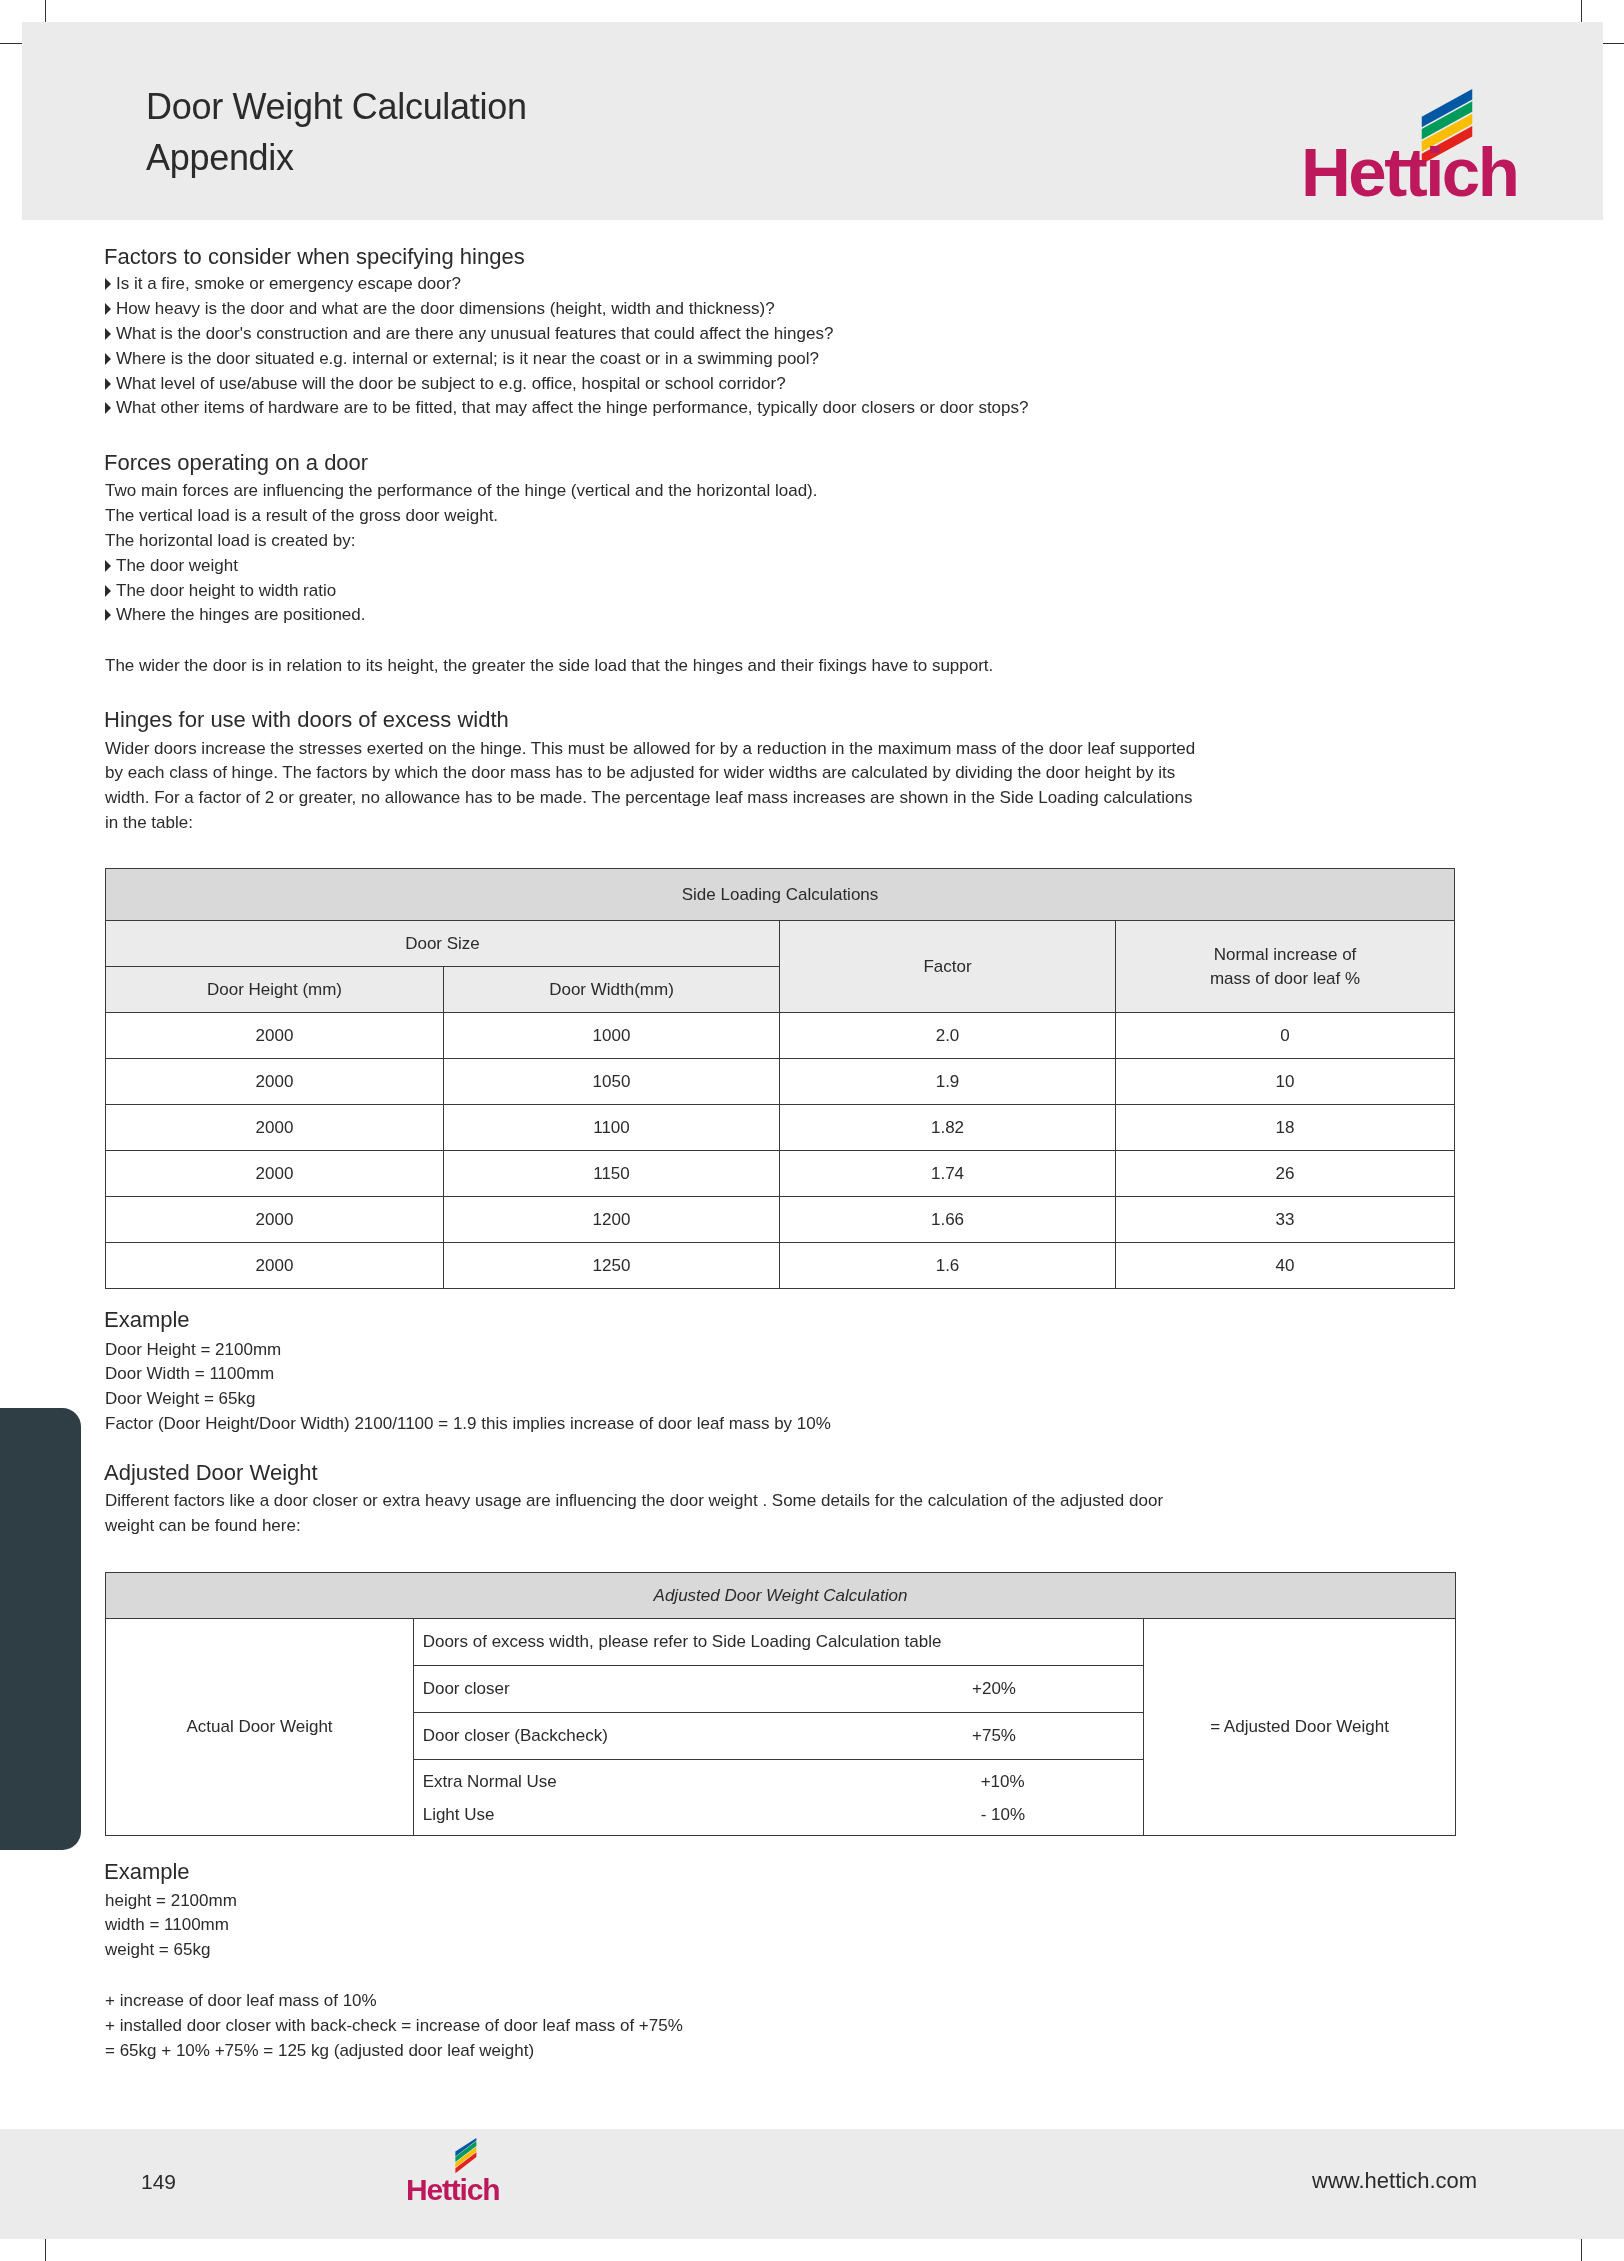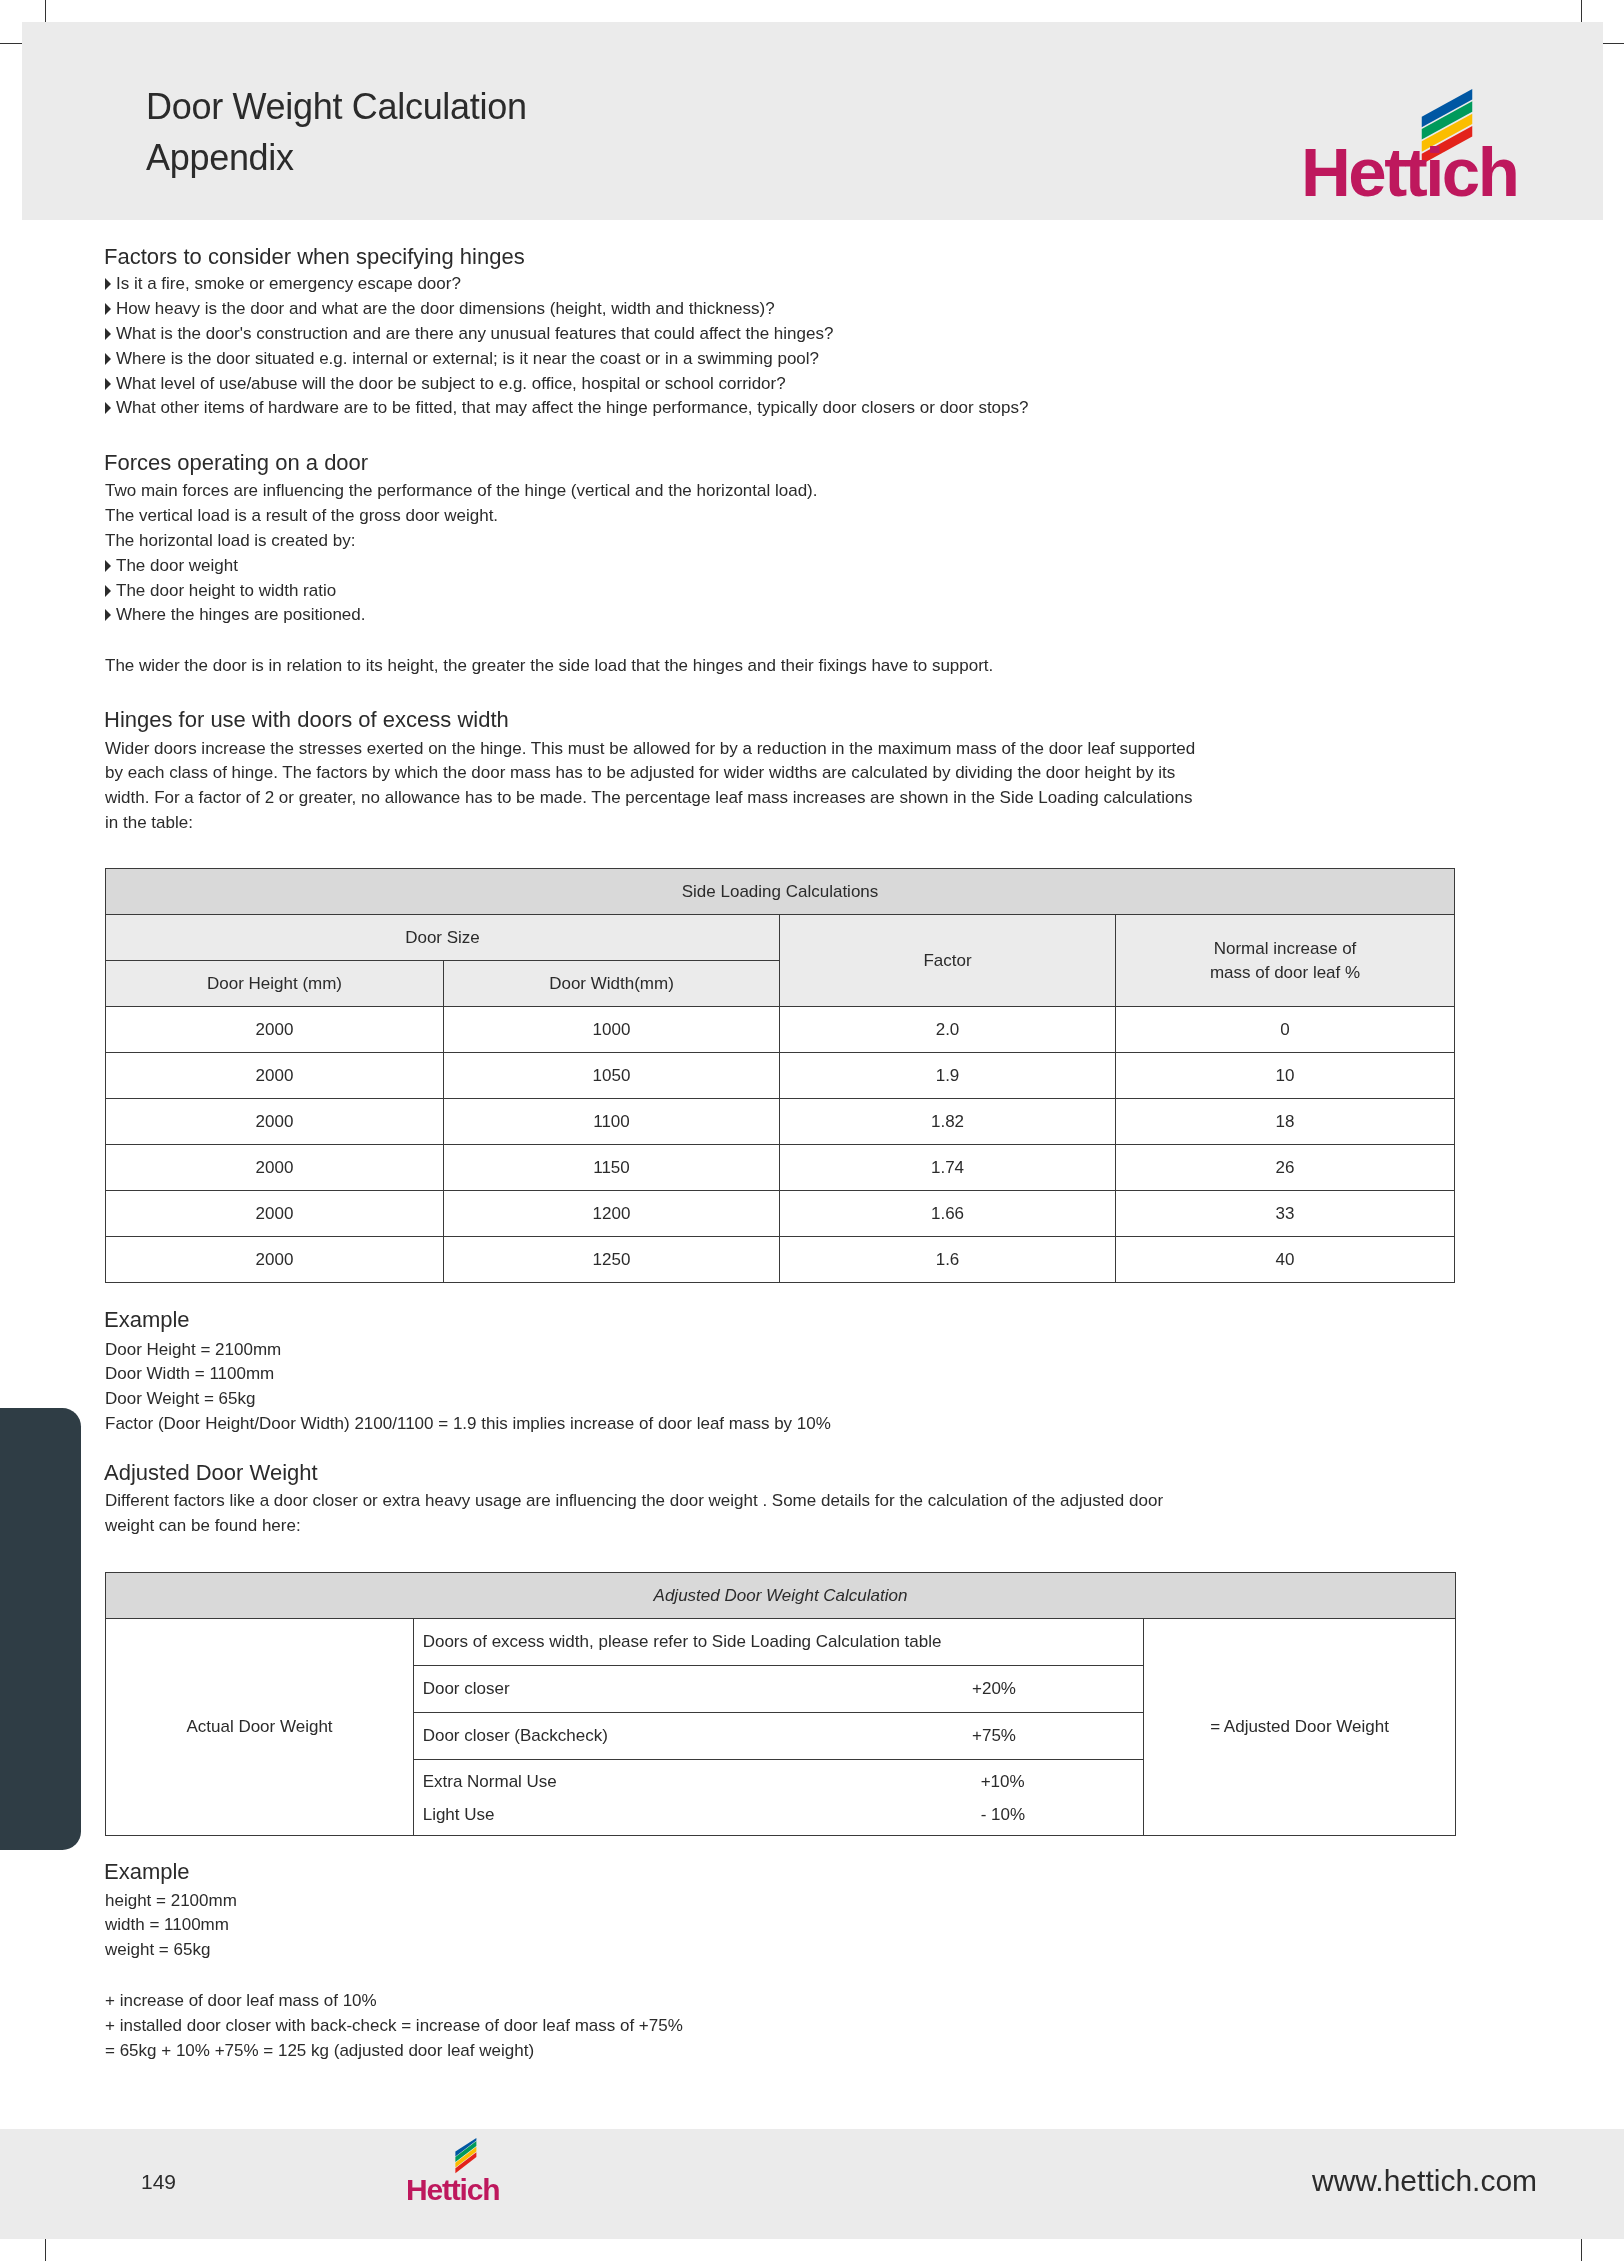--- a/index.html
+++ b/index.html
@@ -40,21 +40,21 @@
   .thead { background: #ebebeb; }
   #side-loading-table { left: 105px; top: 868px; width: 1350px; }
   #adjusted-table { left: 105px; top: 1572px; width: 1350px; }
   .adj-item { text-align: left; padding-left: 8.7px; position: relative; }
   .adj-item .pct { position: absolute; left: 558px; }
   .adj-item .line { position: relative; height: 33px; line-height: 33px; }
 
   
   #footer-band { left: 0; top: 2129px; width: 1625px; height: 110px; background: #ebebeb; }
   #page-number { left: 141px; top: 2166px; font-size: 21px; line-height: 31px; }
-  #footer-url { left: 1312px; top: 2165px; font-size: 30px; line-height: 31px; }
+  #footer-url { left: 1312px; top: 2165px; font-size: 22px; line-height: 31px; }
   #footer-logo { left: 406px; top: 2138px; width: 87px; height: 68px; }
   #footer-logo .word { left: 0; top: 36px; font-size: 30px; line-height: 31px; letter-spacing: -1.2px; }
   #footer-logo svg { position: absolute; left: 48px; top: 0; width: 25px; height: 37px; }
 </style>
 </head>
 <body>
 
 <div class="crop-v" style="left:45px;top:0;height:22px;"></div>
 <div class="crop-h" style="left:0;top:43px;width:22px;"></div>
 <div class="crop-v" style="left:1581px;top:0;height:22px;"></div>
@@ -105,21 +105,21 @@
 <div class="body-line" style="top:810px;">in the table:</div>
 
 <table id="side-loading-table">
   <colgroup>
       <col style="width:338px">
       <col style="width:336px">
       <col style="width:336px">
       <col style="width:339px">
     </colgroup>
   <tbody>
-      <tr style="height:46px;">
+      <tr style="height:52px;">
     <td class="tcap" colspan="4">Side Loading Calculations</td>
   </tr>
   <tr style="height:46px;">
     <td class="thead" colspan="2">Door Size</td>
     <td class="thead" rowspan="2">Factor</td>
     <td class="thead" rowspan="2" style="line-height:23.5px;">
       <div>Normal increase of</div>
       <div>mass of door leaf %</div>
     </td>
   </tr>

